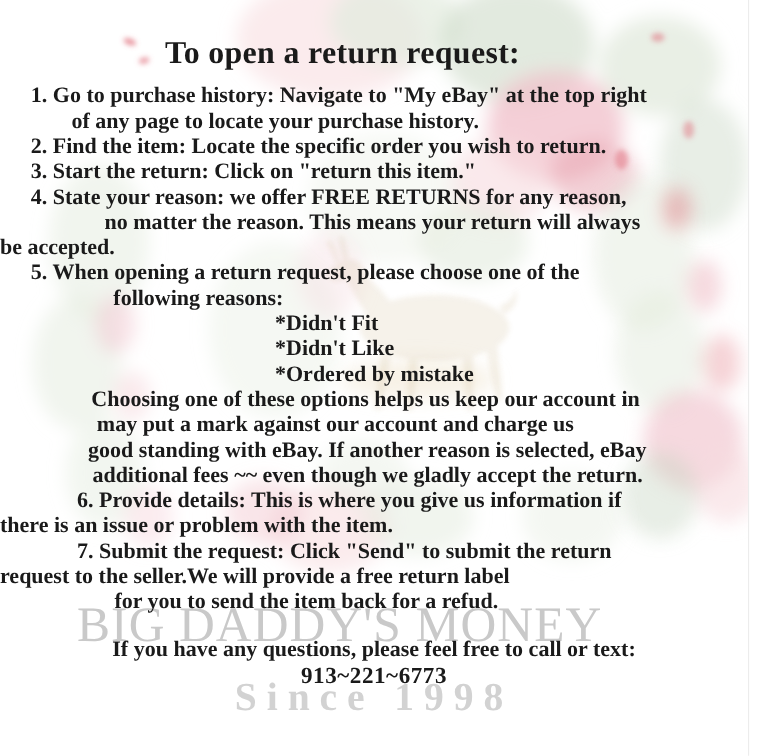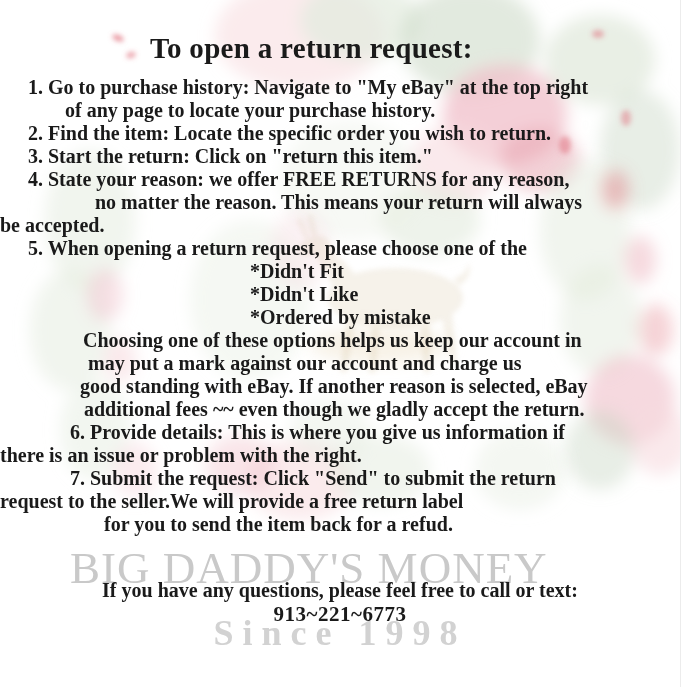--- a/index.html
+++ b/index.html
@@ -136,29 +136,30 @@
 
     <div class="body-lines">
       <div class="ln i72">1. Go to purchase history: Navigate to "My eBay" at the top right</div>
       <div class="ln i93">of any page to locate your purchase history.</div>
       <div class="ln i72">2.  Find the item: Locate the specific order you wish to return.</div>
       <div class="ln i72">3.  Start the return: Click on "return this item."</div>
       <div class="ln i72">4.  State your reason: we offer FREE RETURNS for any reason,</div>
       <div class="ln i95">no matter the reason. This means your return will always</div>
       <div class="ln i100">be accepted.</div>
       <div class="ln i72">5.  When opening a return request, please choose one of the</div>
+      <div class="ln i103">following reasons:</div>
       <div class="ln i250">*Didn't Fit</div>
       <div class="ln i250">*Didn't Like</div>
       <div class="ln i250">*Ordered by mistake</div>
       <div class="ln i83">Choosing one of these options helps us keep our account in</div>
       <div class="ln i88">may put a mark against our account and charge us</div>
       <div class="ln i80">good standing with eBay. If another reason is selected, eBay</div>
       <div class="ln i84">additional fees ~~ even though we gladly accept the return.</div>
       <div class="ln i70">6.  Provide details: This is where you give us information if</div>
-      <div class="ln i100">there is an issue or problem with the right.</div>
+      <div class="ln i100">there is an issue or problem with the item.</div>
       <div class="ln i70">7.  Submit the request: Click "Send" to submit the return</div>
       <div class="ln i100">request to the seller.We will provide a free return label</div>
       <div class="ln i104">for you to send the item back for a refud.</div>
     </div>
 
     <div class="footer">
       <div class="contact">If you have any questions, please feel free to call or text:</div>
       <div class="phone">913~221~6773</div>
     </div>
   </div>

